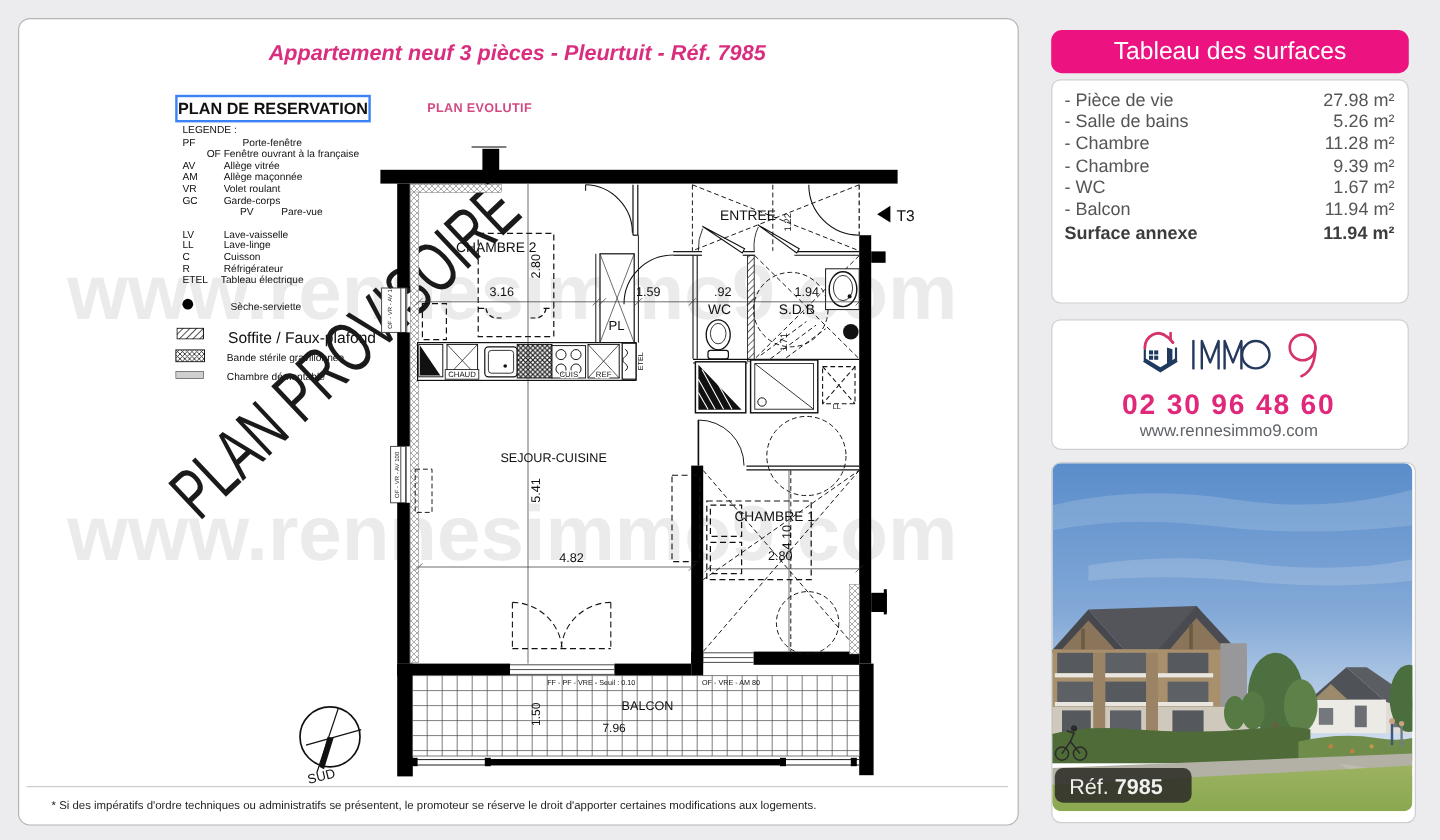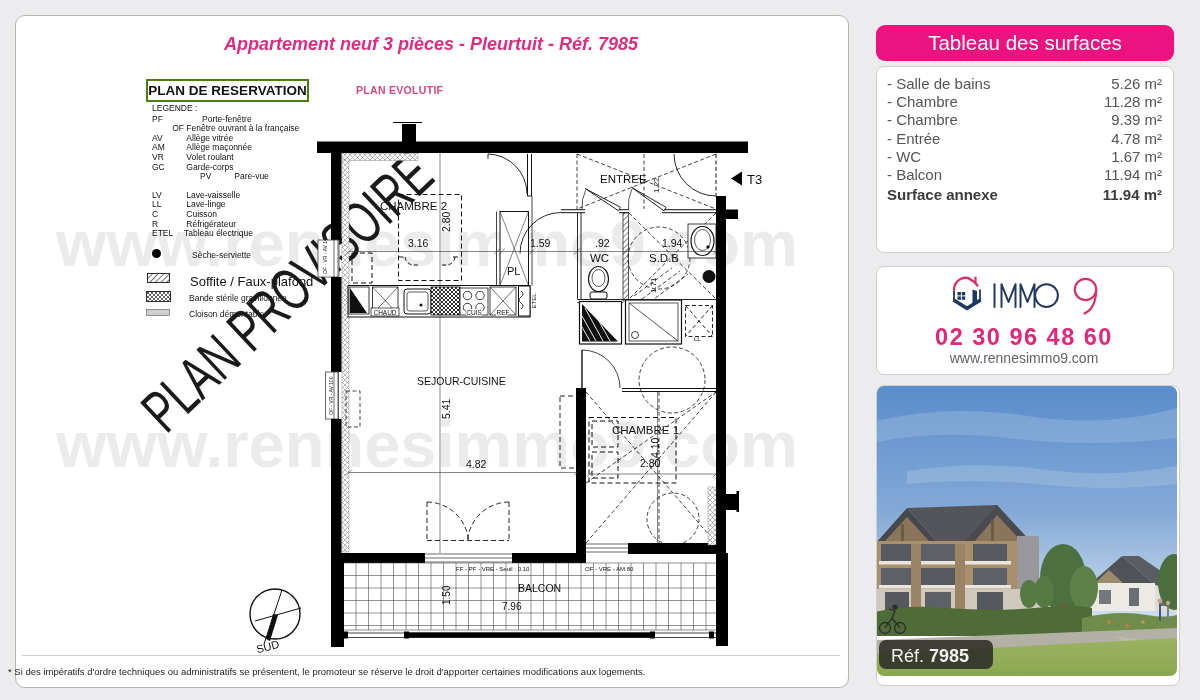--- a/index.html
+++ b/index.html
@@ -10,21 +10,21 @@
 <body>
 
 <div class="abs" style="left:15px;top:15px;width:832px;height:671px;background:#ffffff;border:1px solid #b4b4b4;border-radius:10px;"></div>
 
 <div class="abs" style="left:56px;top:211px;font-size:65px;font-weight:bold;color:#ebebeb;letter-spacing:0px;line-height:1;white-space:nowrap;">www.rennesimmo9.com</div>
 
 <div class="abs" style="left:56px;top:412px;font-size:65px;font-weight:bold;color:#ebebeb;letter-spacing:0px;line-height:1;white-space:nowrap;">www.rennesimmo9.com</div>
 
 <div class="abs" style="left:15px;top:34px;width:832px;text-align:center;font-size:18px;font-weight:bold;color:#d92e7f;font-style:italic;">Appartement neuf 3 pièces - Pleurtuit - Réf. 7985</div>
 
-<div class="abs" style="left:146px;top:79px;width:159px;height:19px;border:2px solid #4d7c0f;text-align:center;font-size:13.5px;font-weight:bold;color:#111;line-height:19px;white-space:nowrap;letter-spacing:0px;">PLAN DE RESERVATION</div>
+<div class="abs" style="left:146px;top:79px;width:159px;height:19px;border:2px solid #3b82f6;text-align:center;font-size:13.5px;font-weight:bold;color:#111;line-height:19px;white-space:nowrap;letter-spacing:0px;">PLAN DE RESERVATION</div>
 
 <div class="abs" style="left:356px;top:84px;font-size:10.5px;font-weight:bold;color:#d34a82;letter-spacing:0.3px;">PLAN EVOLUTIF</div>
 
 <div class="abs" style="left:152px;top:104px;font-size:8.5px;color:#111;line-height:9.6px;">
   <div style="margin-bottom:1px;">LEGENDE :</div>
   <div><span style="display:inline-block;width:50px;">PF</span>Porte-fenêtre</div>
   <div><span style="display:inline-block;width:32px;text-align:right;">OF</span>&nbsp;Fenêtre ouvrant à la française</div>
   <div><span style="display:inline-block;width:32px;">AV</span>&nbsp;Allège vitrée</div>
   <div><span style="display:inline-block;width:32px;">AM</span>&nbsp;Allège maçonnée</div>
   <div><span style="display:inline-block;width:32px;">VR</span>&nbsp;Volet roulant</div>
@@ -59,46 +59,46 @@
         <path d="M0,0L4,4M4,0L0,4" stroke="#222" stroke-width="0.7"></path>
       </pattern>
     </defs>
     <rect x="0.5" y="0.5" width="24" height="10" fill="url(#lxh)" stroke="#000" stroke-width="0.8"></rect>
   </svg>
 <div class="abs" style="left:189px;top:293px;font-size:8.5px;color:#111;">Bande stérile gravillonnée</div>
 
 <svg class="abs" style="left:146px;top:309px;" width="24" height="7">
     <rect x="0.5" y="0.5" width="23" height="6" fill="#cfcfcf" stroke="#555" stroke-width="0.6"></rect>
   </svg>
-<div class="abs" style="left:189px;top:309px;font-size:8.5px;color:#111;">Cloison démontable</div>
+<div class="abs" style="left:189px;top:309px;font-size:8.5px;color:#111;">Chambre démontable</div>
 
 <svg class="abs" style="left:245px;top:584px;" width="62" height="72" viewBox="0 0 62 72">
   <circle cx="30" cy="30" r="25" fill="none" stroke="#111" stroke-width="1.4"></circle>
   <line x1="10" y1="37" x2="56" y2="24" stroke="#111" stroke-width="1"></line>
   <line x1="37" y1="6" x2="19" y2="60" stroke="#111" stroke-width="1"></line>
   <polygon points="28,30 33,31 25,57 21,55" fill="#111"></polygon>
   <text x="11" y="68" font-size="11" fill="#111" transform="rotate(-14 17 63)">SUD</text>
 </svg>
 
 <div class="abs" style="left:22px;top:655px;width:818px;height:1px;background:#cccccc;"></div>
 
-<div class="abs" style="left:8px;top:666px;font-size:9.5px;color:#222;">* Si des impératifs d'ordre techniques ou administratifs se présentent, le promoteur se réserve le droit d'apporter certaines modifications aux logements.</div>
+<div class="abs" style="left:43px;top:666px;font-size:9.5px;color:#222;">* Si des impératifs d'ordre techniques ou administratifs se présentent, le promoteur se réserve le droit d'apporter certaines modifications aux logements.</div>
 
 <svg class="abs" style="left:80px;top:100px;" width="420" height="360" viewBox="0 0 420 360">
   <text x="86" y="335" transform="rotate(-43.3 86 335)" font-size="60" fill="#1a1a1a" textLength="372" lengthAdjust="spacingAndGlyphs">PLAN PROVISOIRE</text>
 </svg>
 
 <div class="abs" style="left:876px;top:25px;width:298px;height:36px;background:#ec1280;border-radius:9px;color:#fff;text-align:center;font-size:20.5px;line-height:36px;">Tableau des surfaces</div>
 
 <div class="abs" style="left:876px;top:66px;width:296px;height:185px;background:#fff;border:1px solid #cfcfcf;border-radius:8px;font-size:15px;color:#555555;">
   <div style="padding:8px 11px 0 10px;">
+    <div style="height:18.2px;">- Pièce de vie<span style="float:right;">27.98 m²</span></div>
     <div style="height:18.2px;">- Salle de bains<span style="float:right;">5.26 m²</span></div>
     <div style="height:18.2px;">- Chambre<span style="float:right;">11.28 m²</span></div>
     <div style="height:18.2px;">- Chambre<span style="float:right;">9.39 m²</span></div>
-    <div style="height:18.2px;">- Entrée<span style="float:right;">4.78 m²</span></div>
     <div style="height:18.2px;">- WC<span style="float:right;">1.67 m²</span></div>
     <div style="height:20px;">- Balcon<span style="float:right;">11.94 m²</span></div>
     <div style="height:20px;font-weight:bold;color:#3c3c3c;">Surface annexe<span style="float:right;">11.94 m²</span></div>
   </div>
 </div>
 
 <div class="abs" style="left:876px;top:266px;width:296px;height:107px;background:#fff;border:1px solid #cfcfcf;border-radius:8px;"></div>
 
 <svg class="abs" style="left:952px;top:276px;" width="32" height="36" viewBox="0 0 32 36">
   <path d="M2 14 Q2 6.5 8.5 3 Q13.5 0.5 17.5 2.8" fill="none" stroke="#d6336c" stroke-width="2.4" stroke-linecap="round"></path>

